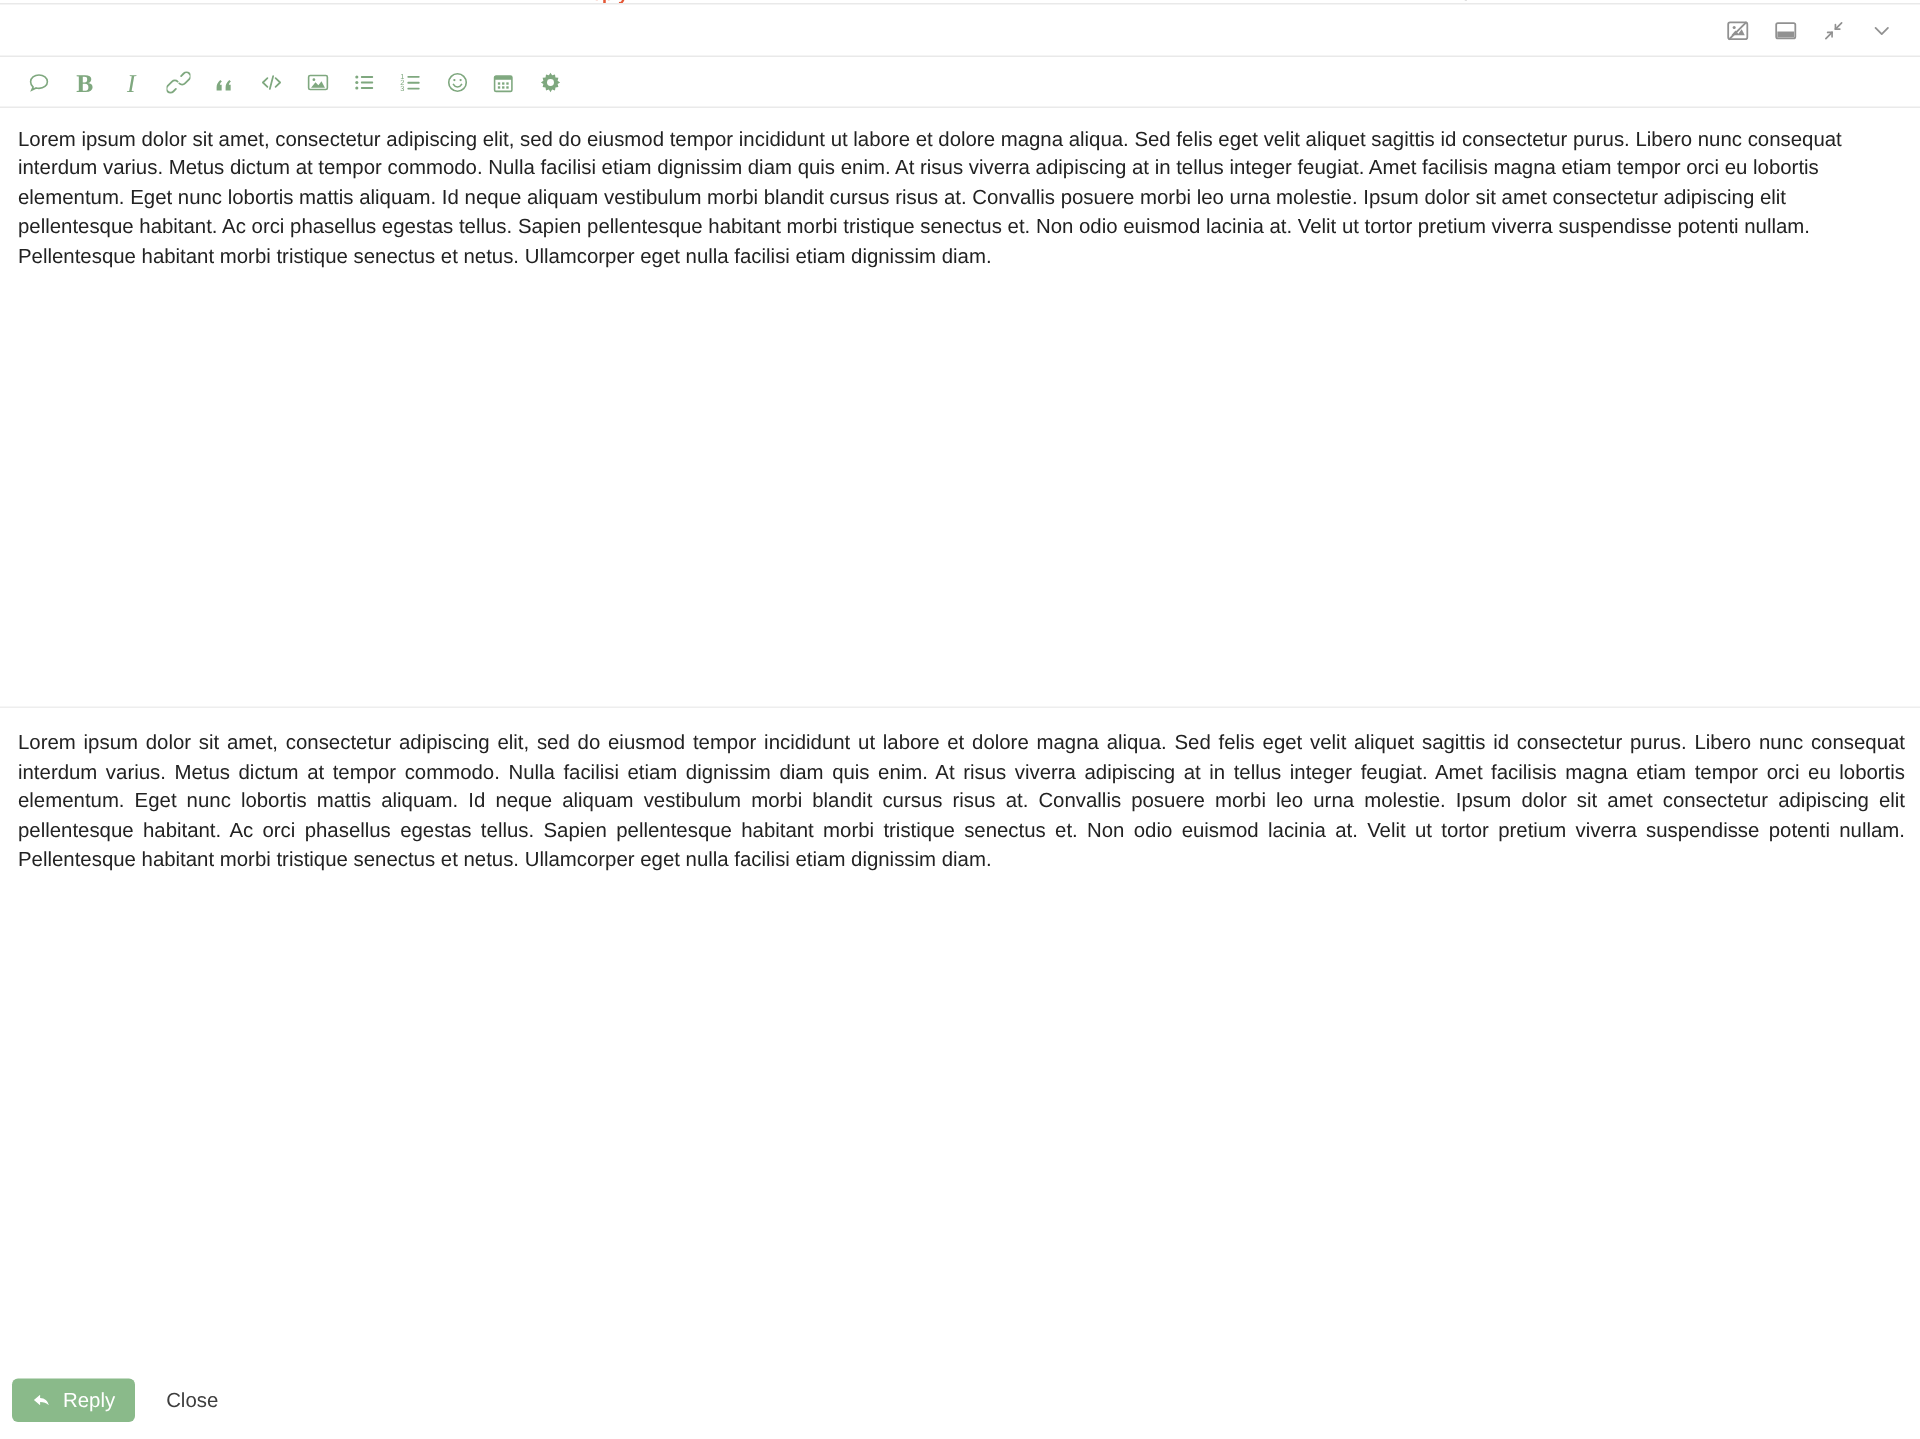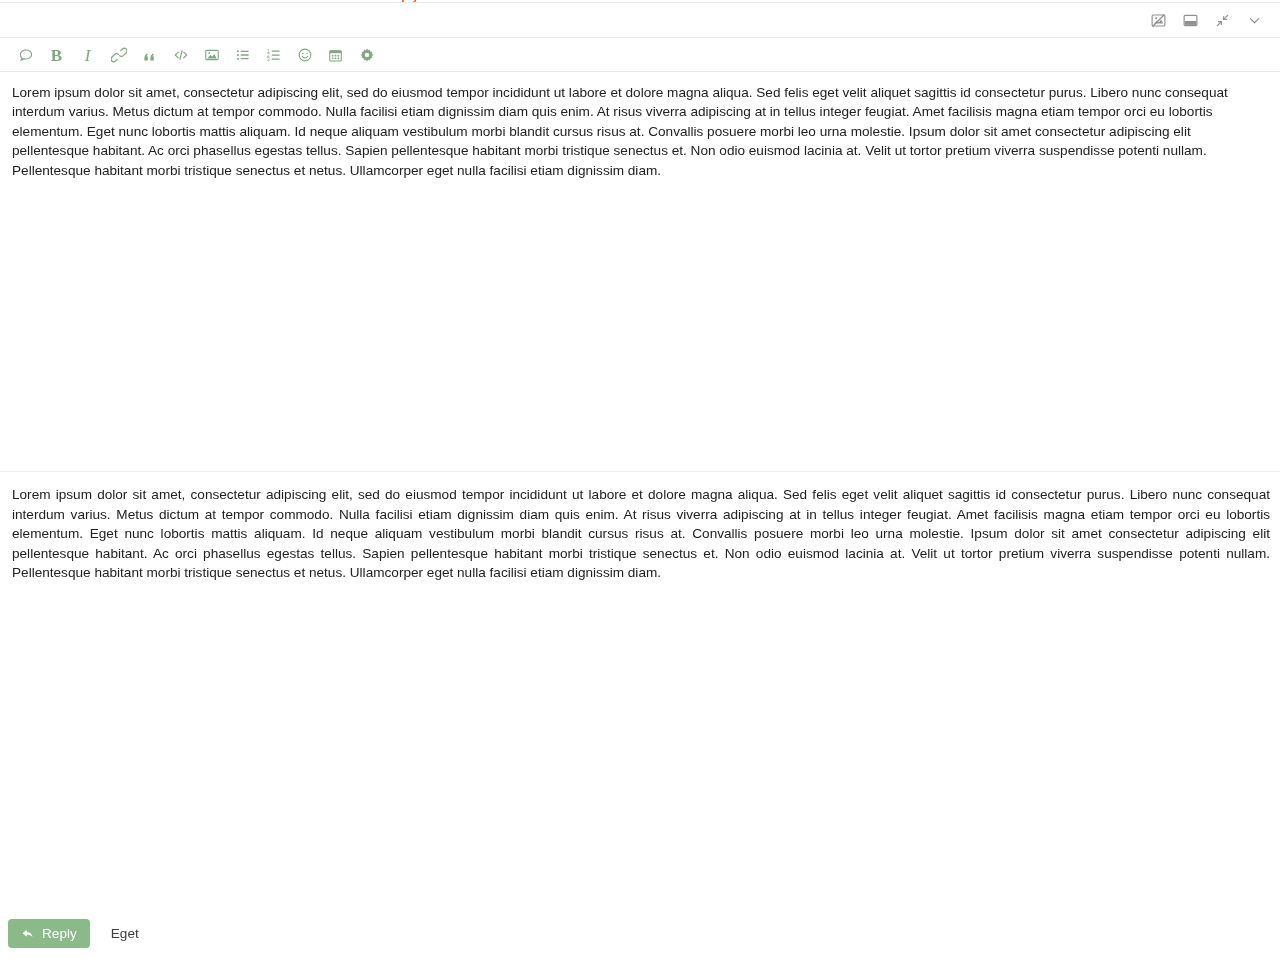--- a/index.html
+++ b/index.html
@@ -335,15 +335,15 @@
 
   <button id="reply-button">
     <span>
       <svg width="14" height="14" viewBox="0 0 20 20" fill="#ffffff">
         <path d="M8.2 4.1v3.0c4.4.25 7.3 2.6 8.3 6.9-2.3-2.05-4.9-2.95-8.3-2.95v3.05L2.3 9.0z"></path>
       </svg>
     </span>
     <span>Reply</span>
   </button>
 
-  <button id="close-button">Eget</button>
+  <button id="close-button">Close</button>
 
 </div>
 
 </body></html>

